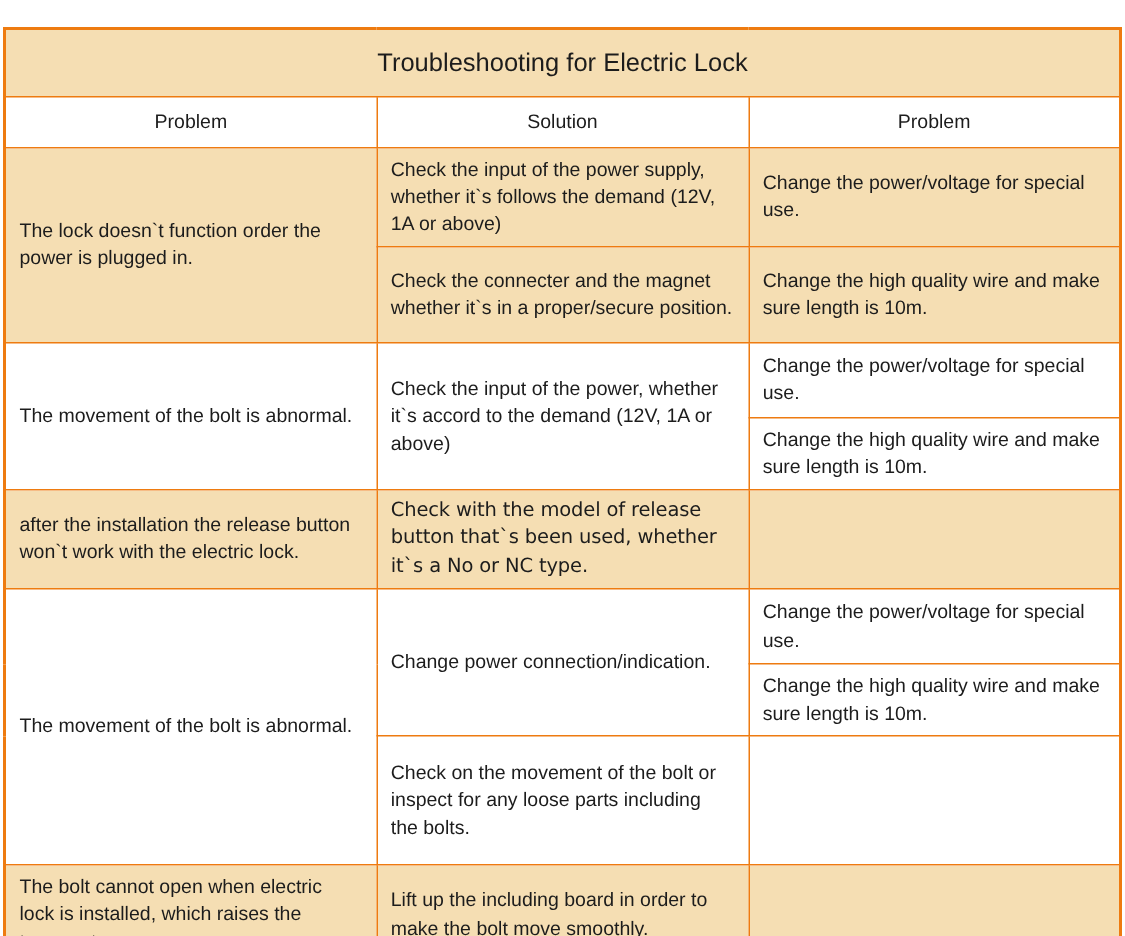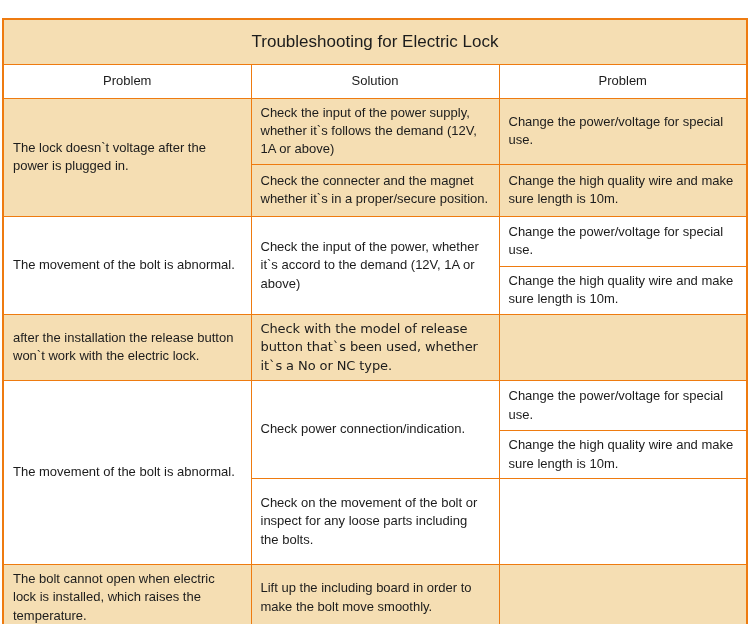--- a/index.html
+++ b/index.html
@@ -73,25 +73,25 @@
         <td colspan="3">Troubleshooting for Electric Lock</td>
       </tr>
 
       <tr class="head-row" style="height:34px;">
         <td>Problem</td>
         <td>Solution</td>
         <td>Problem</td>
       </tr>
 
       <tr class="peach" style="height:61px;">
-        <td rowspan="2">The lock doesn`t voltage after the power is plugged in.</td>
+        <td rowspan="2">The lock doesn`t function order the power is plugged in.</td>
         <td>Check the input of the power supply, whether it`s follows the demand (12V, 1A or above)</td>
         <td>Change the power/voltage for special use.</td>
       </tr>
-      <tr class="peach" style="height:52px;">
+      <tr class="peach" style="height:64px;">
         <td>Check the connecter and the magnet whether it`s in a proper/secure position.</td>
         <td>Change the high quality wire and make sure length is 10m.</td>
       </tr>
 
       <tr class="white" style="height:50px;">
         <td rowspan="2">The movement of the bolt is abnormal.</td>
         <td rowspan="2">Check the input of the power, whether it`s accord to the demand (12V, 1A or above)</td>
         <td>Change the power/voltage for special use.</td>
       </tr>
       <tr class="white" style="height:46px;">
@@ -99,21 +99,21 @@
       </tr>
 
       <tr class="peach" style="height:64px;margin-top:24px;">
         <td>after the installation the release button won`t work with the electric lock.</td>
         <td class="emph">Check with the model of release button that`s been used, whether it`s a No or NC type.</td>
         <td></td>
       </tr>
 
       <tr class="white" style="height:50px;">
         <td rowspan="3">The movement of the bolt is abnormal.</td>
-        <td rowspan="2">Check power connection/indication.</td>
+        <td rowspan="2">Change power connection/indication.</td>
         <td>Change the power/voltage for special use.</td>
       </tr>
       <tr class="white" style="height:46px;">
         <td>Change the high quality wire and make sure length is 10m.</td>
       </tr>
       <tr class="white" style="height:86px;">
         <td>Check on the movement of the bolt or inspect for any loose parts including the bolts.</td>
         <td></td>
       </tr>
 

